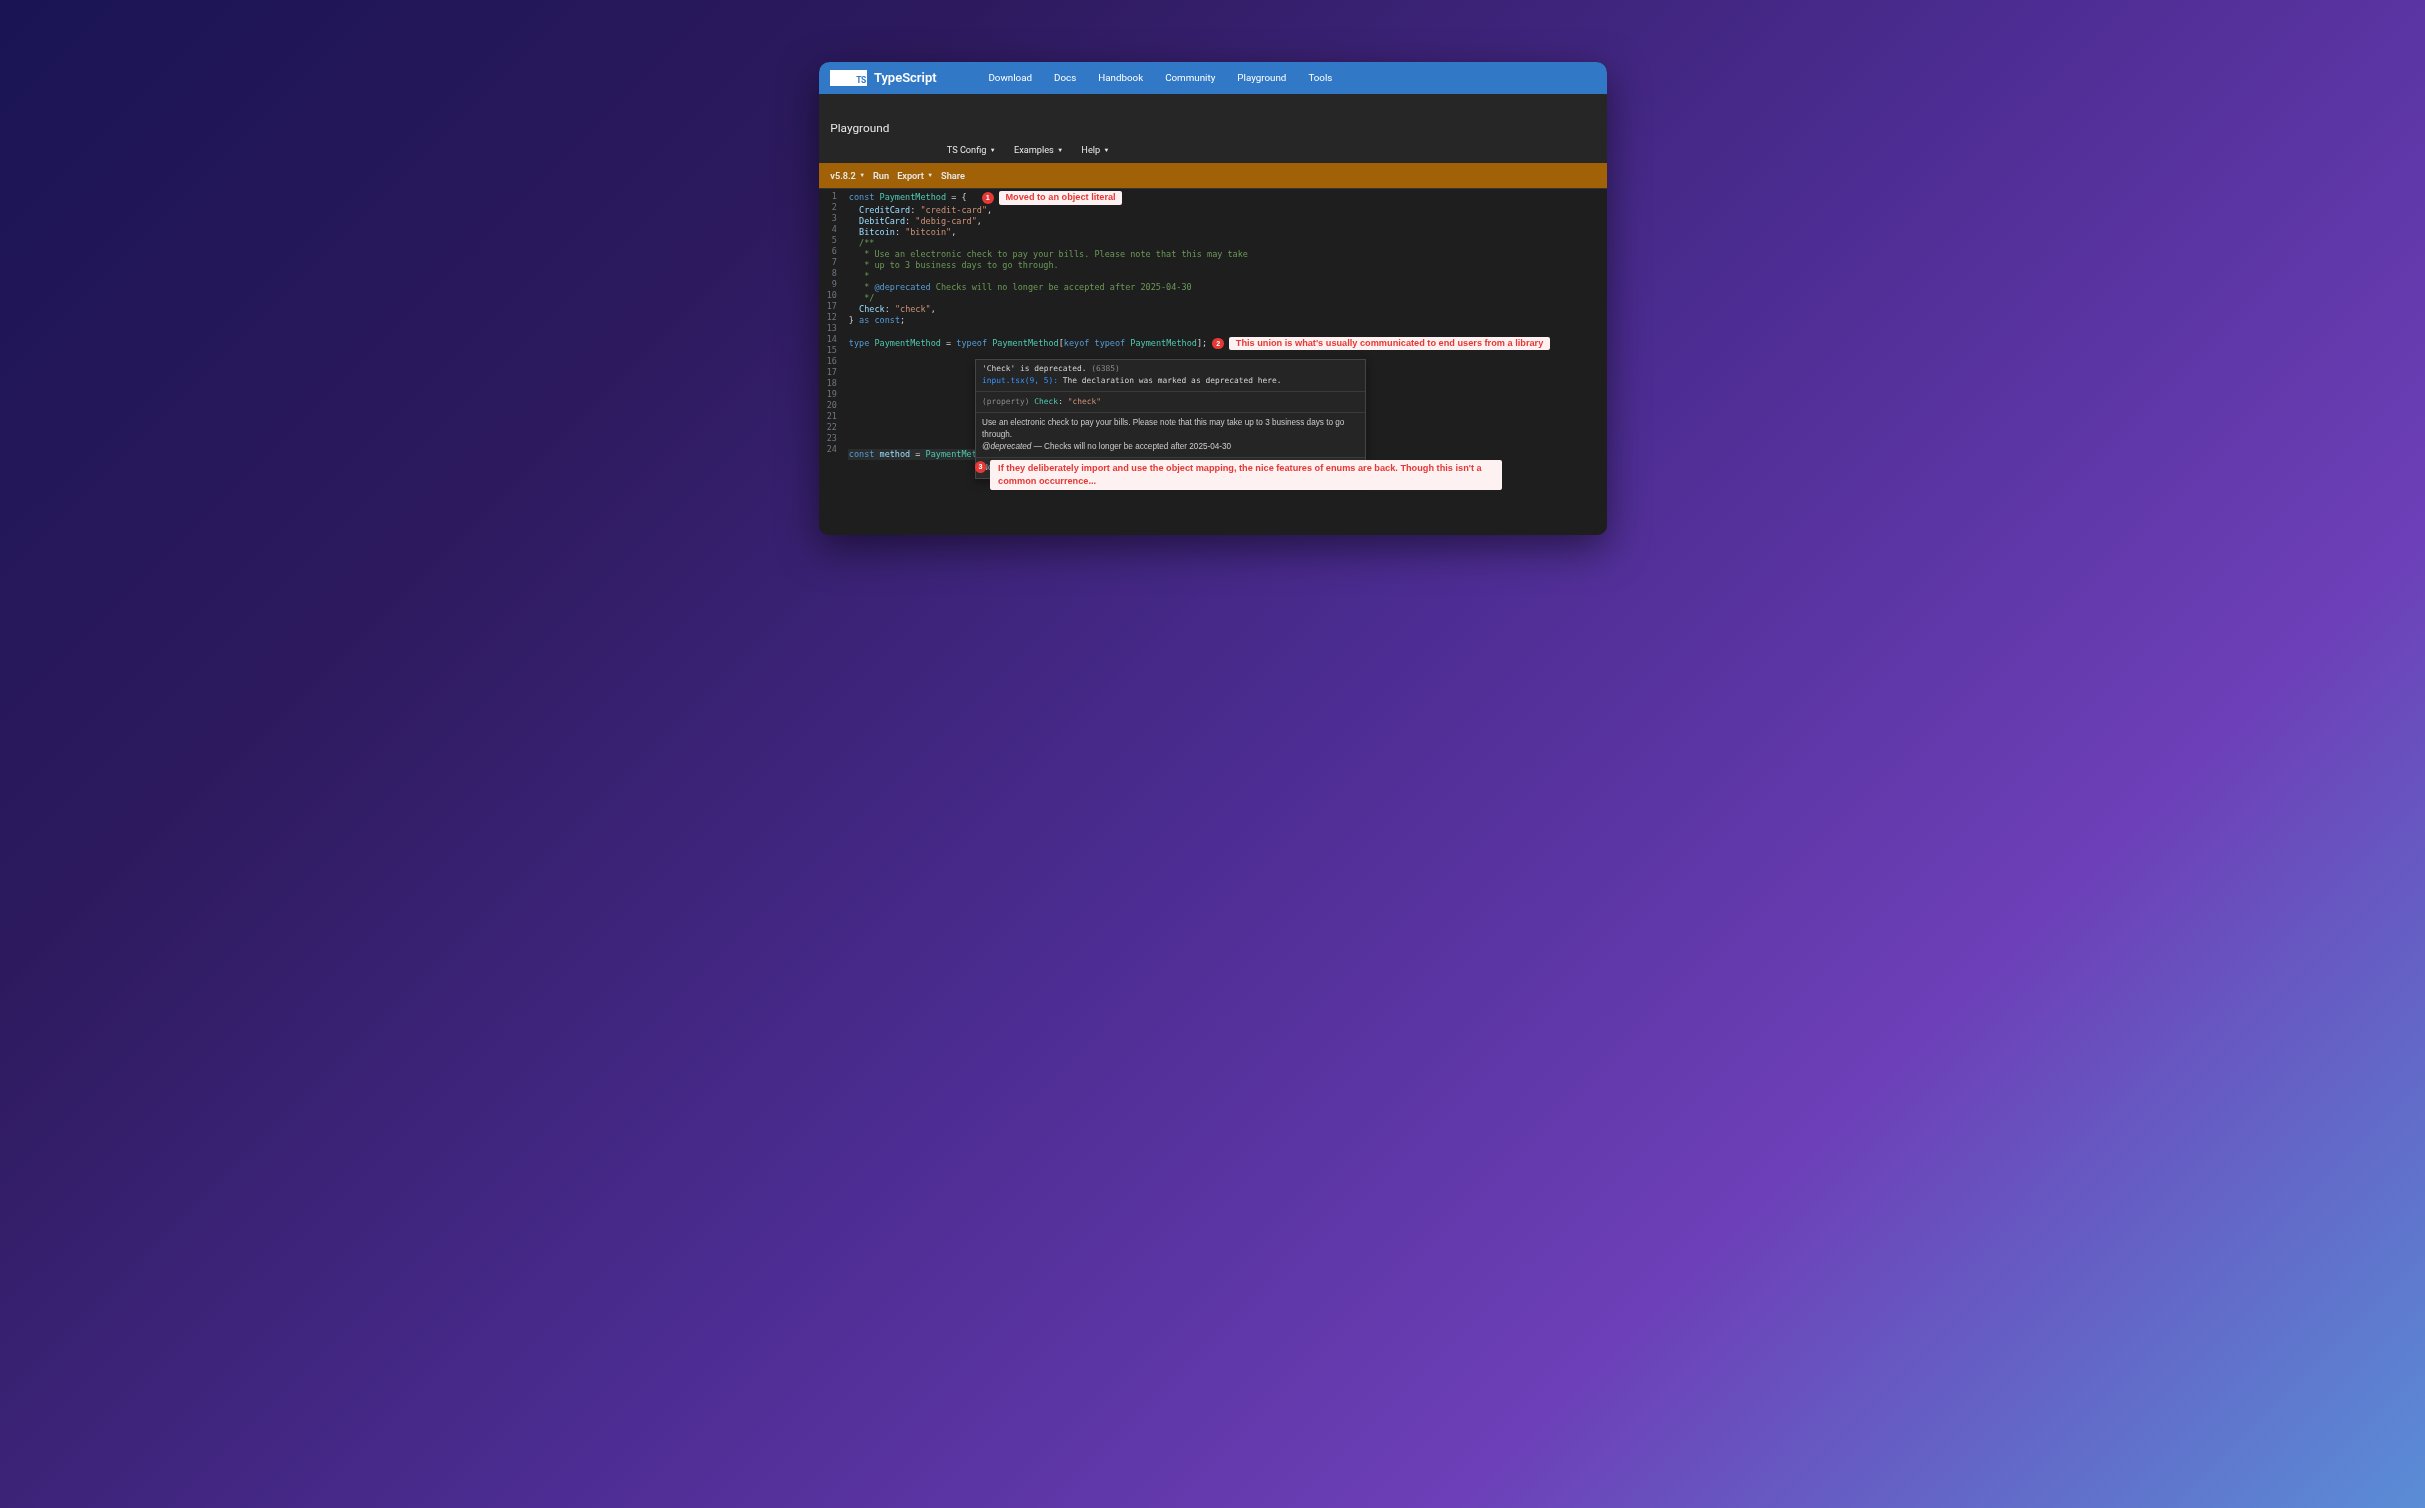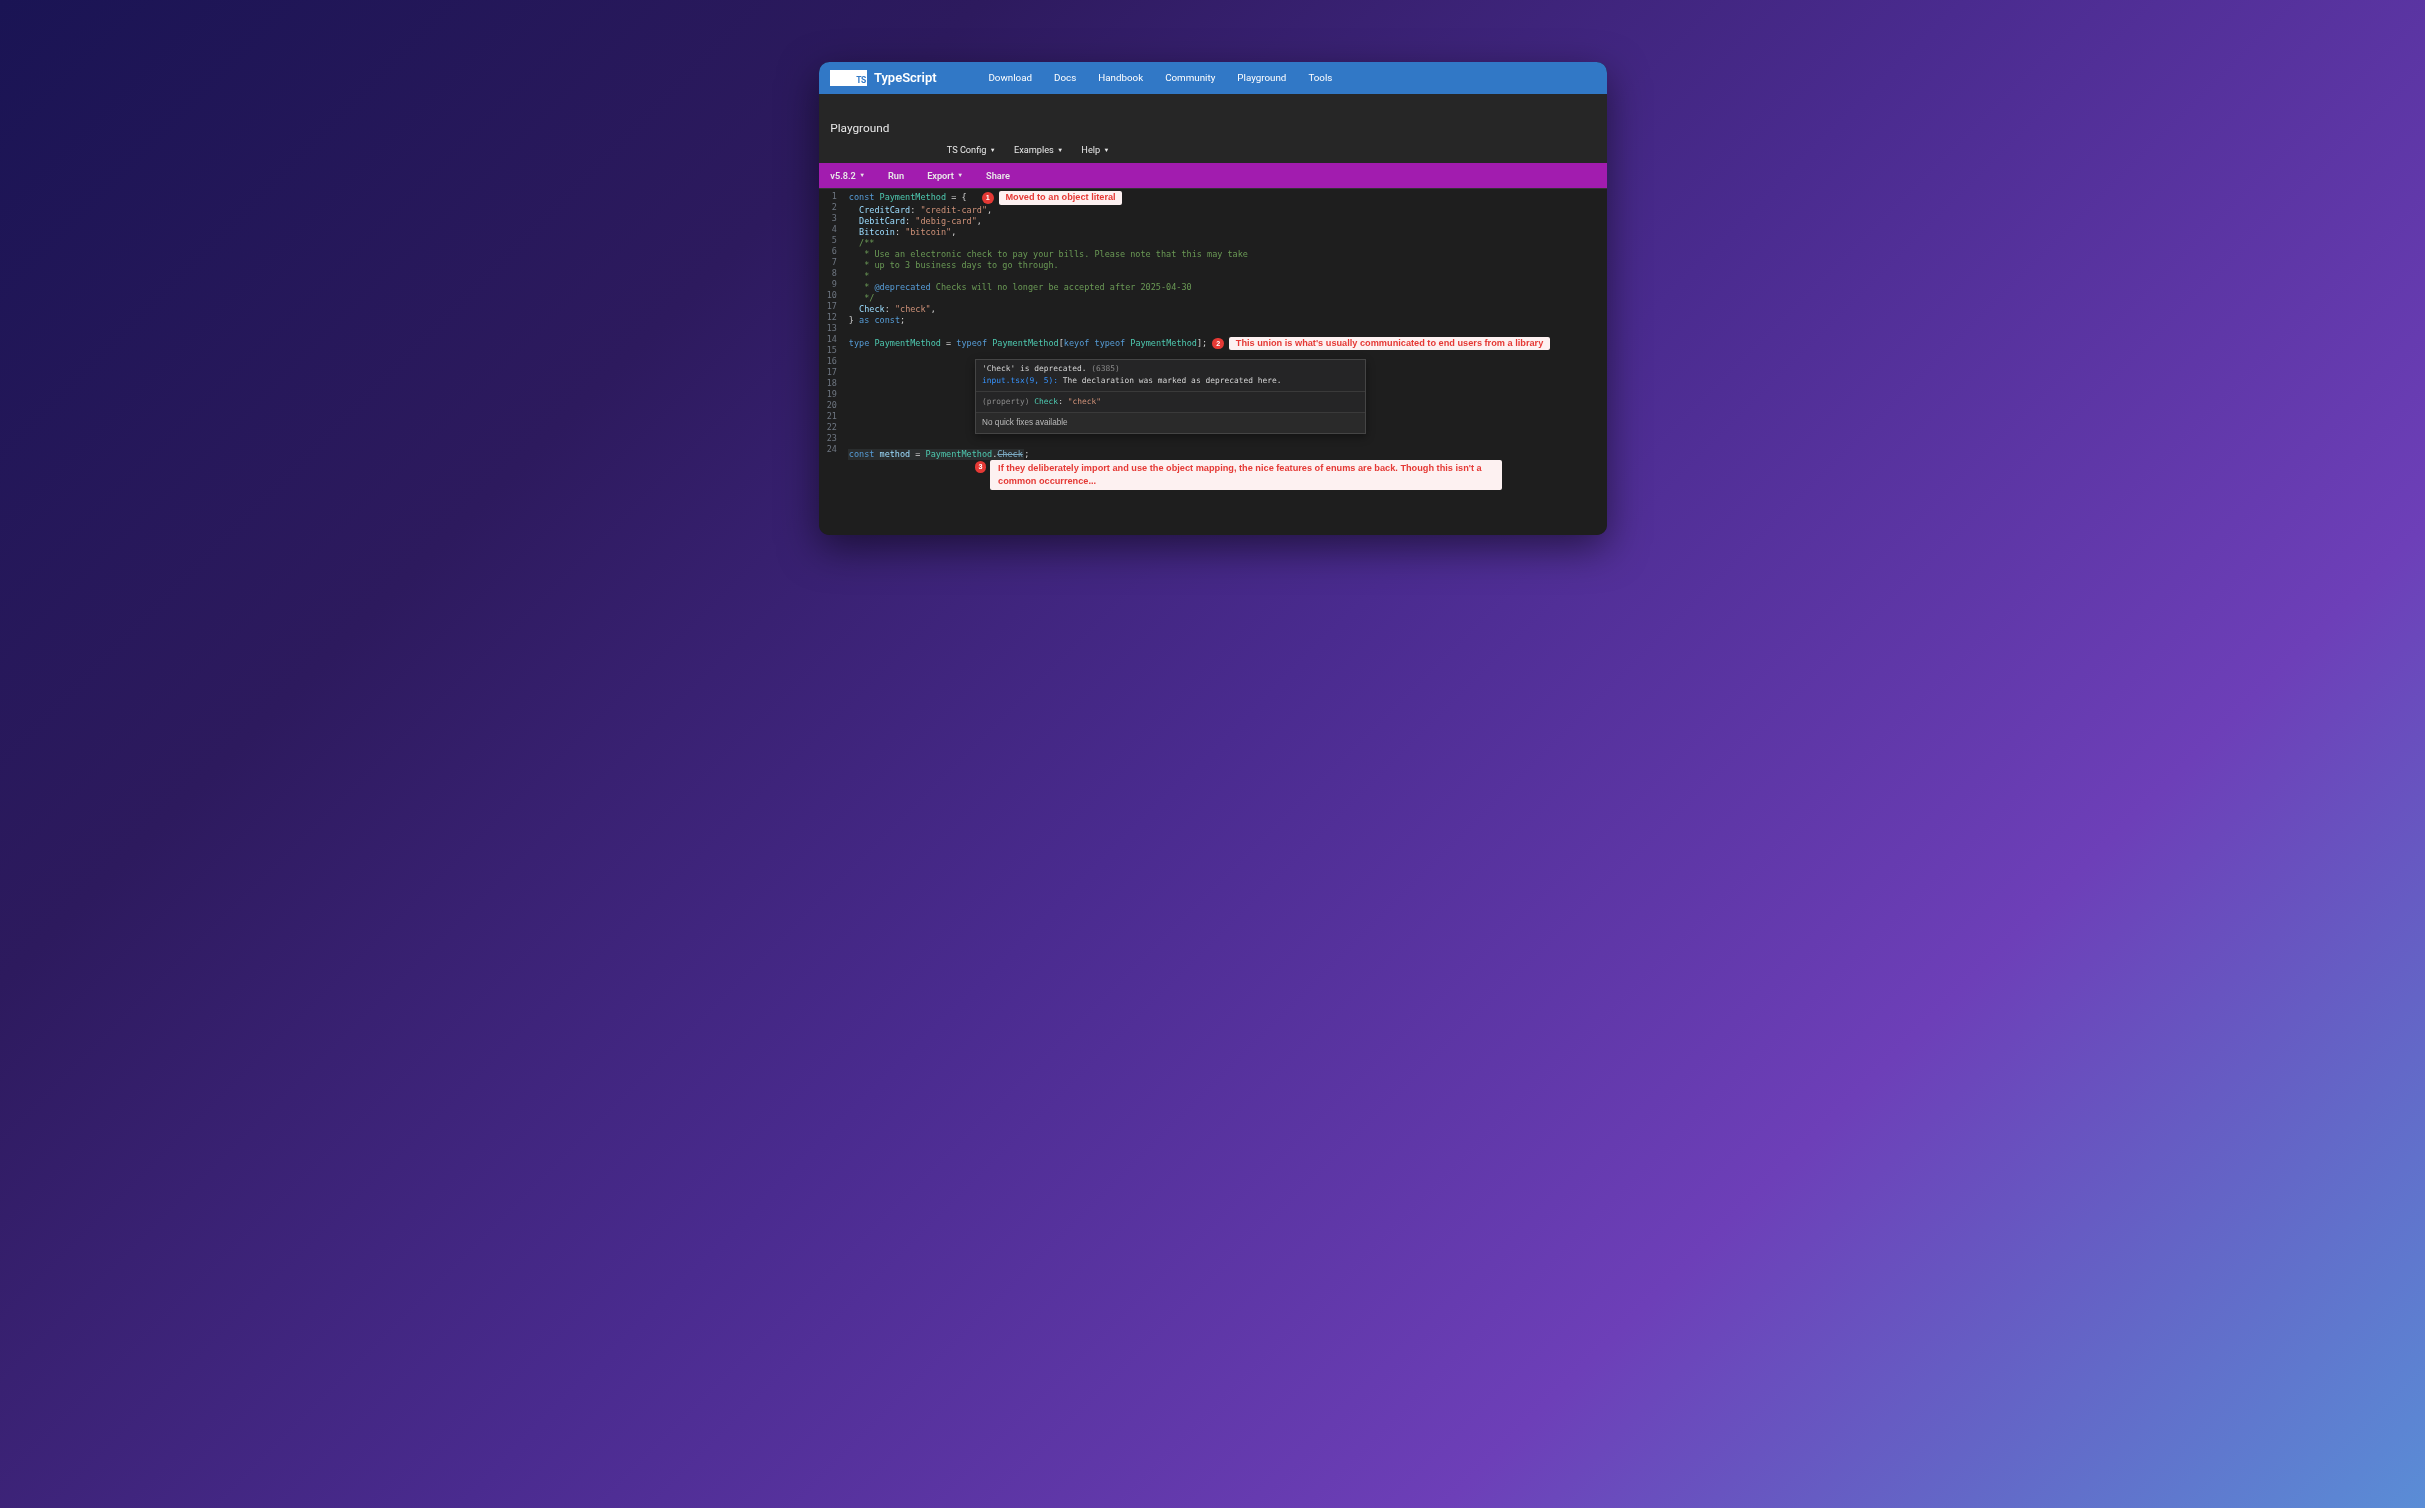--- a/index.html
+++ b/index.html
@@ -75,25 +75,25 @@
 }
 .sub-nav .menu-item {
   color: #e8e8e8;
   font-size: 9.2px;
   display: flex;
   align-items: center;
   gap: 3.3px;
   margin-top: 43px;
 }
 .toolbar {
-  background: #a21caf;
+  background: #a16207;
   display: flex;
   align-items: flex-start;
   padding: 6.6px 11.8px;
-  gap: 23px;
+  gap: 8px;
   border-bottom: 0.7px solid #333;
 }
 .toolbar .tb-item {
   color: #e8e8e8;
   font-size: 9.2px;
   font-weight: 600;
   display: flex;
   align-items: center;
   gap: 3.3px;
 }
@@ -301,20 +301,24 @@
       <div class="line"><span class="line24-hl"><span class="kw">const</span> <span class="id">method</span><span> = </span><span class="type">PaymentMethod</span><span>.</span><span class="id strike">Check</span></span><span>;</span></div>
 
       <div class="tooltip">
         <div class="tooltip-sec">
           <span>'Check' is deprecated. </span><span class="tt-gray">(6385)</span><br>
           <span class="tt-link">input.tsx(9, 5): </span><span>The declaration was marked as deprecated here.</span>
         </div>
         <div class="tooltip-sec">
           <span class="tt-gray">(property) </span><span class="tt-type">Check</span><span>: </span><span class="tt-str">"check"</span>
         </div>
+        <div class="tooltip-sec tt-body">
+          <div>Use an electronic check to pay your bills. Please note that this may take up to 3 business days to go through.</div>
+          <div><em><span>@deprecated</span></em><span> — Checks will no longer be accepted after 2025-04-30</span></div>
+        </div>
         <div class="tooltip-sec tt-footer">No quick fixes available</div>
       </div>
 
       <div class="annot-wrap" style="left:131px; top:271px;">
         <span class="badge">3</span>
         <span class="annot">If they deliberately import and use the object mapping, the nice features of enums are back. Though this isn't a common occurrence...</span>
       </div>
 
     </div>
   </div>

